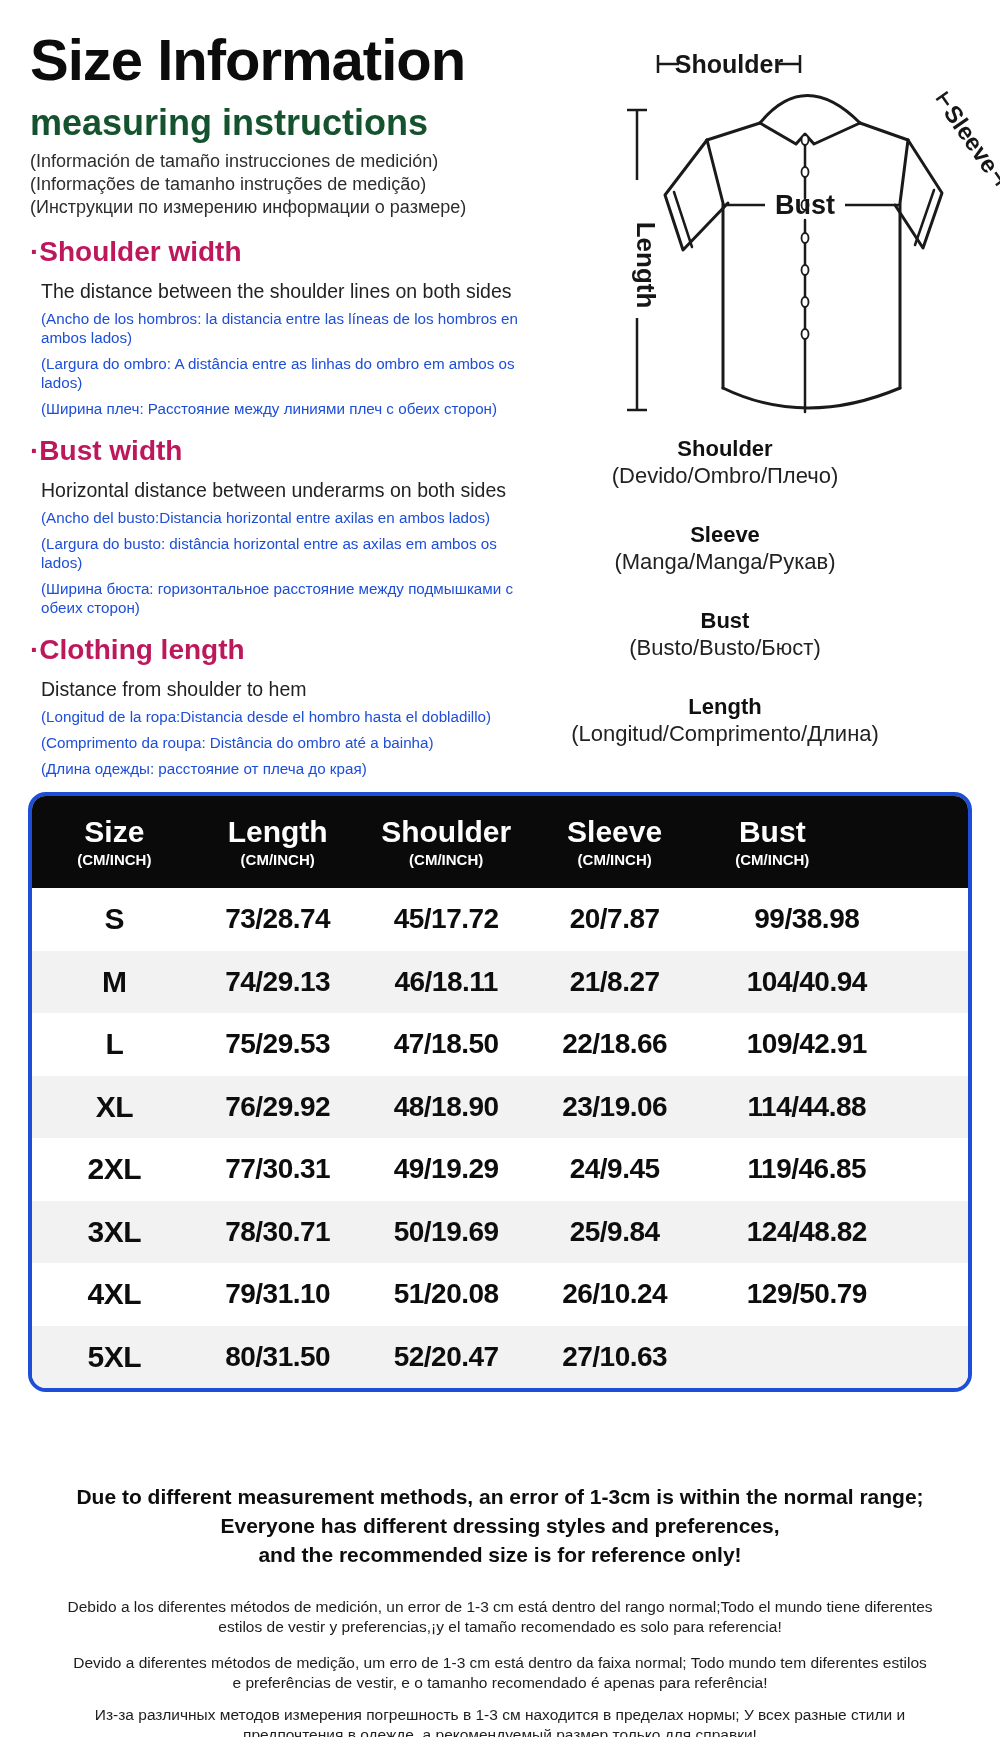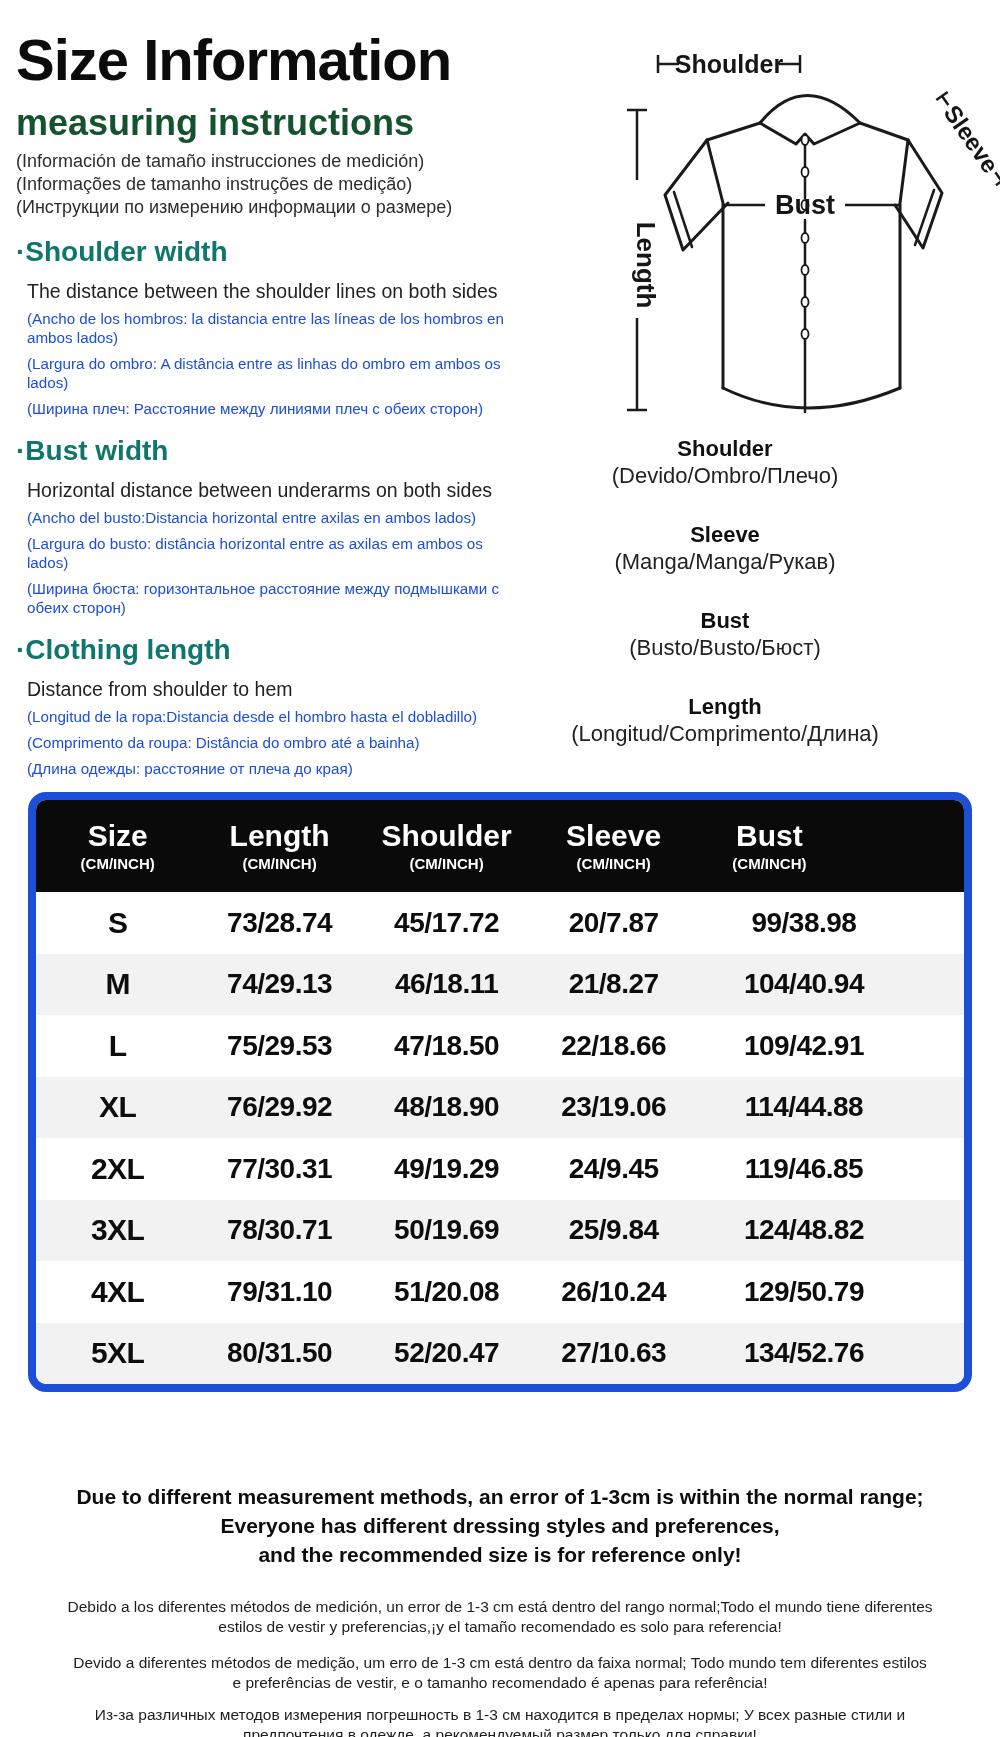--- a/index.html
+++ b/index.html
@@ -2,44 +2,44 @@
 <html><head>
 <meta charset="utf-8">
 <style>
   * { box-sizing: border-box; margin: 0; padding: 0; }
   html,body { background:#fff; }
   body { width:1000px; height:1737px; position:relative; overflow:hidden;
          font-family:"Liberation Sans", sans-serif; color:#111; }
   .page { position:absolute; inset:0; }
 
   
-  .left-col { position:absolute; left:16px; top:28px; width:528px; }
+  .left-col { position:absolute; left:30px; top:28px; width:528px; }
   .title { font-size:58px; line-height:64px; font-weight:bold; letter-spacing:-1px; color:#0c0c0c; }
   .subtitle { font-size:36px; line-height:38px; font-weight:bold; margin-top:12px; color:#14532d; }
   .title-trans { font-size:18px; line-height:23px; color:#2d2d2d; }
   .title-trans-block { margin-top:8px; }
   .section { margin-top:18px; }
-  .section-heading { font-size:28px; line-height:30px; font-weight:bold; color:#0f766e; }
+  .section-heading { font-size:28px; line-height:30px; font-weight:bold; color:#be185d; }
   .section-desc { font-size:19.5px; line-height:22px; margin-top:13px; padding-left:11px; color:#222; }
   .section-trans { font-size:15.2px; line-height:19px; margin-top:7px; padding-left:11px;
                    color:#1d4ed8; width:512px; }
 
   
   .shirt-svg { position:absolute; left:552px; top:28px; overflow:visible; }
   .shirt-svg text { font-family:"Liberation Sans", sans-serif; font-weight:bold; fill:#161616; }
 
   
   .legend { position:absolute; left:460px; top:436px; width:530px; text-align:center; }
   .legend-item { margin-bottom:32px; }
   .legend-term { font-size:22px; line-height:26px; font-weight:bold; color:#101010; }
   .legend-trans { font-size:22px; line-height:28px; color:#222; }
 
   
   .size-table { position:absolute; left:28px; top:792px; width:944px; height:600px;
-                border:8px solid #1d4ed8; border-radius:18px; overflow:hidden;
+                border:4px solid #1d4ed8; border-radius:18px; overflow:hidden;
                 background:#fff; display:flex; flex-direction:column; }
   .grid5 { display:grid; grid-template-columns:17.6% 17.3% 18.7% 17.3% 29.1%;
            align-items:center; text-align:center; }
   .t-header { background:#0a0a0a; color:#fff; height:92px; flex:0 0 auto; }
   .th .col-label { font-size:30px; font-weight:bold; line-height:32px; }
   .th .col-unit { font-size:15px; font-weight:bold; line-height:18px; margin-top:3px; }
   .t-row { flex:1 1 0; font-weight:bold; font-size:28px; color:#0d0d0d; letter-spacing:-0.5px; }
   .t-row:nth-of-type(odd) { background:#f2f2f2; }
   .cell-size { font-size:30px; }
   .cell-bust { padding-right:50px; }
@@ -247,21 +247,20 @@
       <div>79/31.10</div>
       <div>51/20.08</div>
       <div>26/10.24</div>
       <div class="cell-bust">129/50.79</div>
     </div>
     <div class="grid5 t-row">
       <div class="cell-size">5XL</div>
       <div>80/31.50</div>
       <div>52/20.47</div>
       <div>27/10.63</div>
-      <div class="cell-bust">134/52.76</div>
     </div>
   </div>
 
   <div class="notes">
     <div class="note-en">Due to different measurement methods, an error of 1-3cm is within the normal range;</div>
     <div class="note-en">Everyone has different dressing styles and preferences,</div>
     <div class="note-en">and the recommended size is for reference only!</div>
     <div class="note-trans note-es">Debido a los diferentes métodos de medición, un error de 1-3 cm está dentro del rango normal;Todo el mundo tiene diferentes estilos de vestir y preferencias,¡y el tamaño recomendado es solo para referencia!</div>
     <div class="note-trans note-pt">Devido a diferentes métodos de medição, um erro de 1-3 cm está dentro da faixa normal; Todo mundo tem diferentes estilos e preferências de vestir, e o tamanho recomendado é apenas para referência!</div>
     <div class="note-trans note-ru">Из-за различных методов измерения погрешность в 1-3 см находится в пределах нормы; У всех разные стили и предпочтения в одежде, а рекомендуемый размер только для справки!</div>

